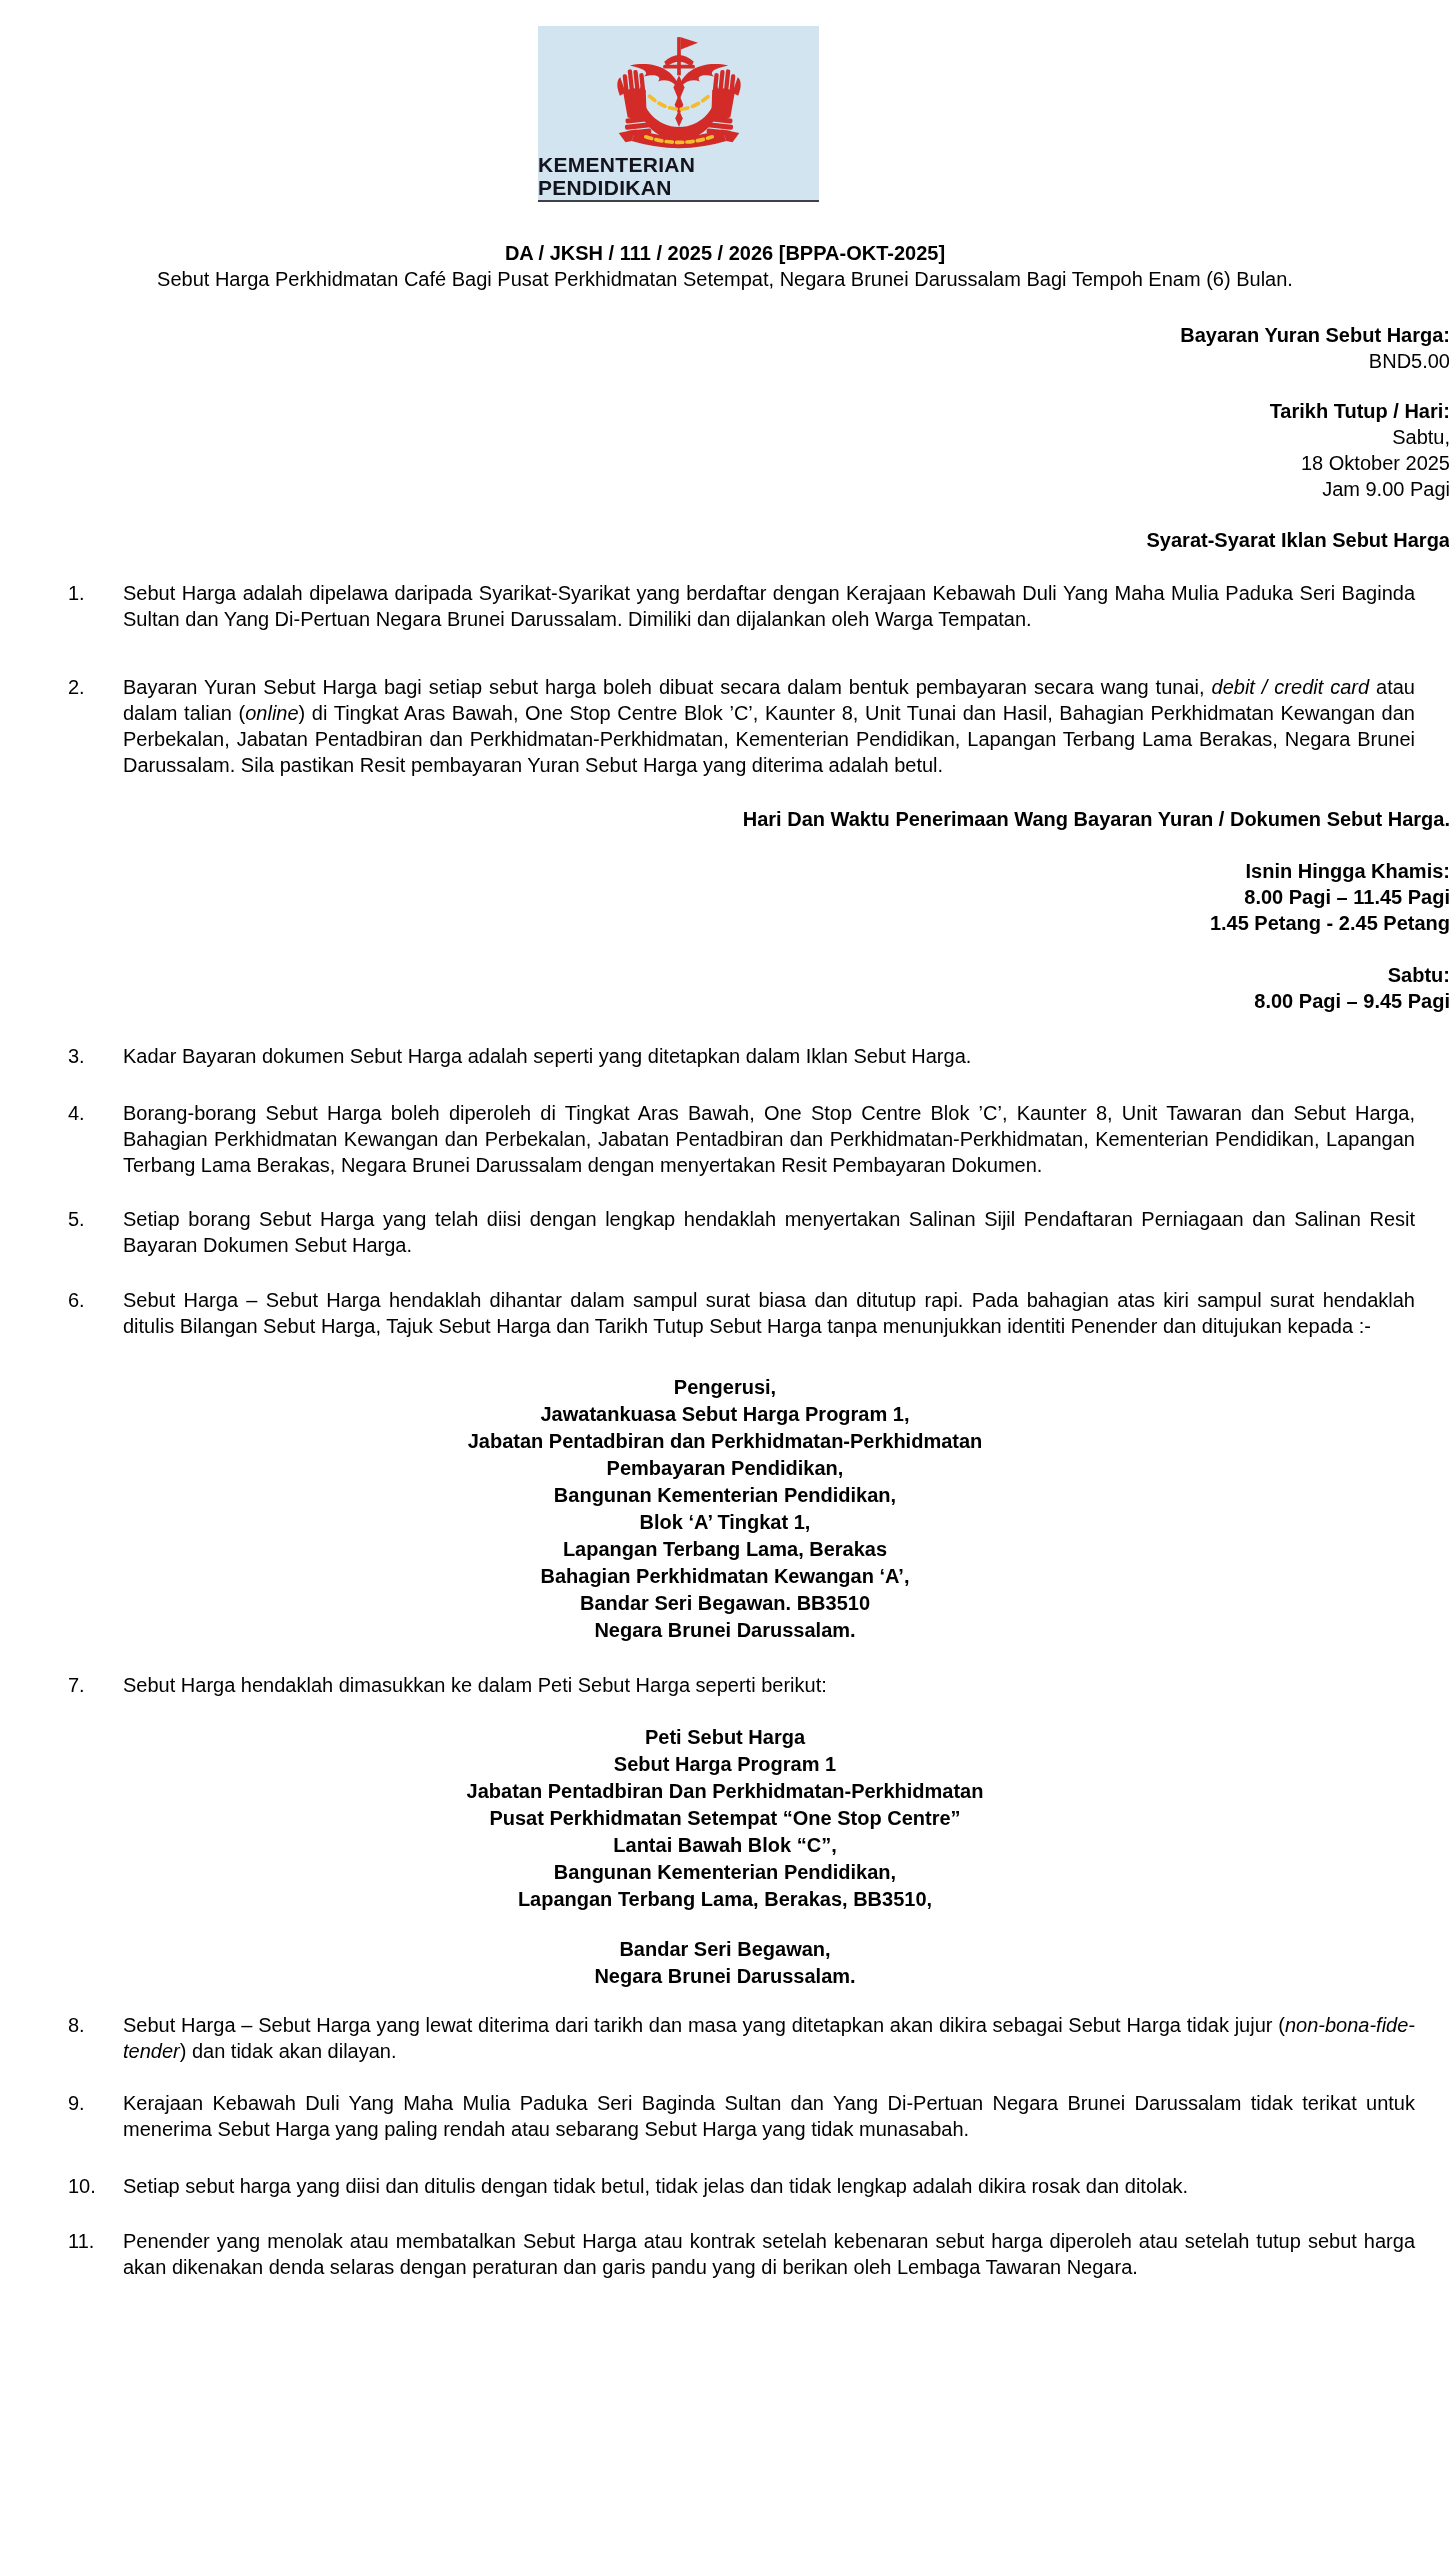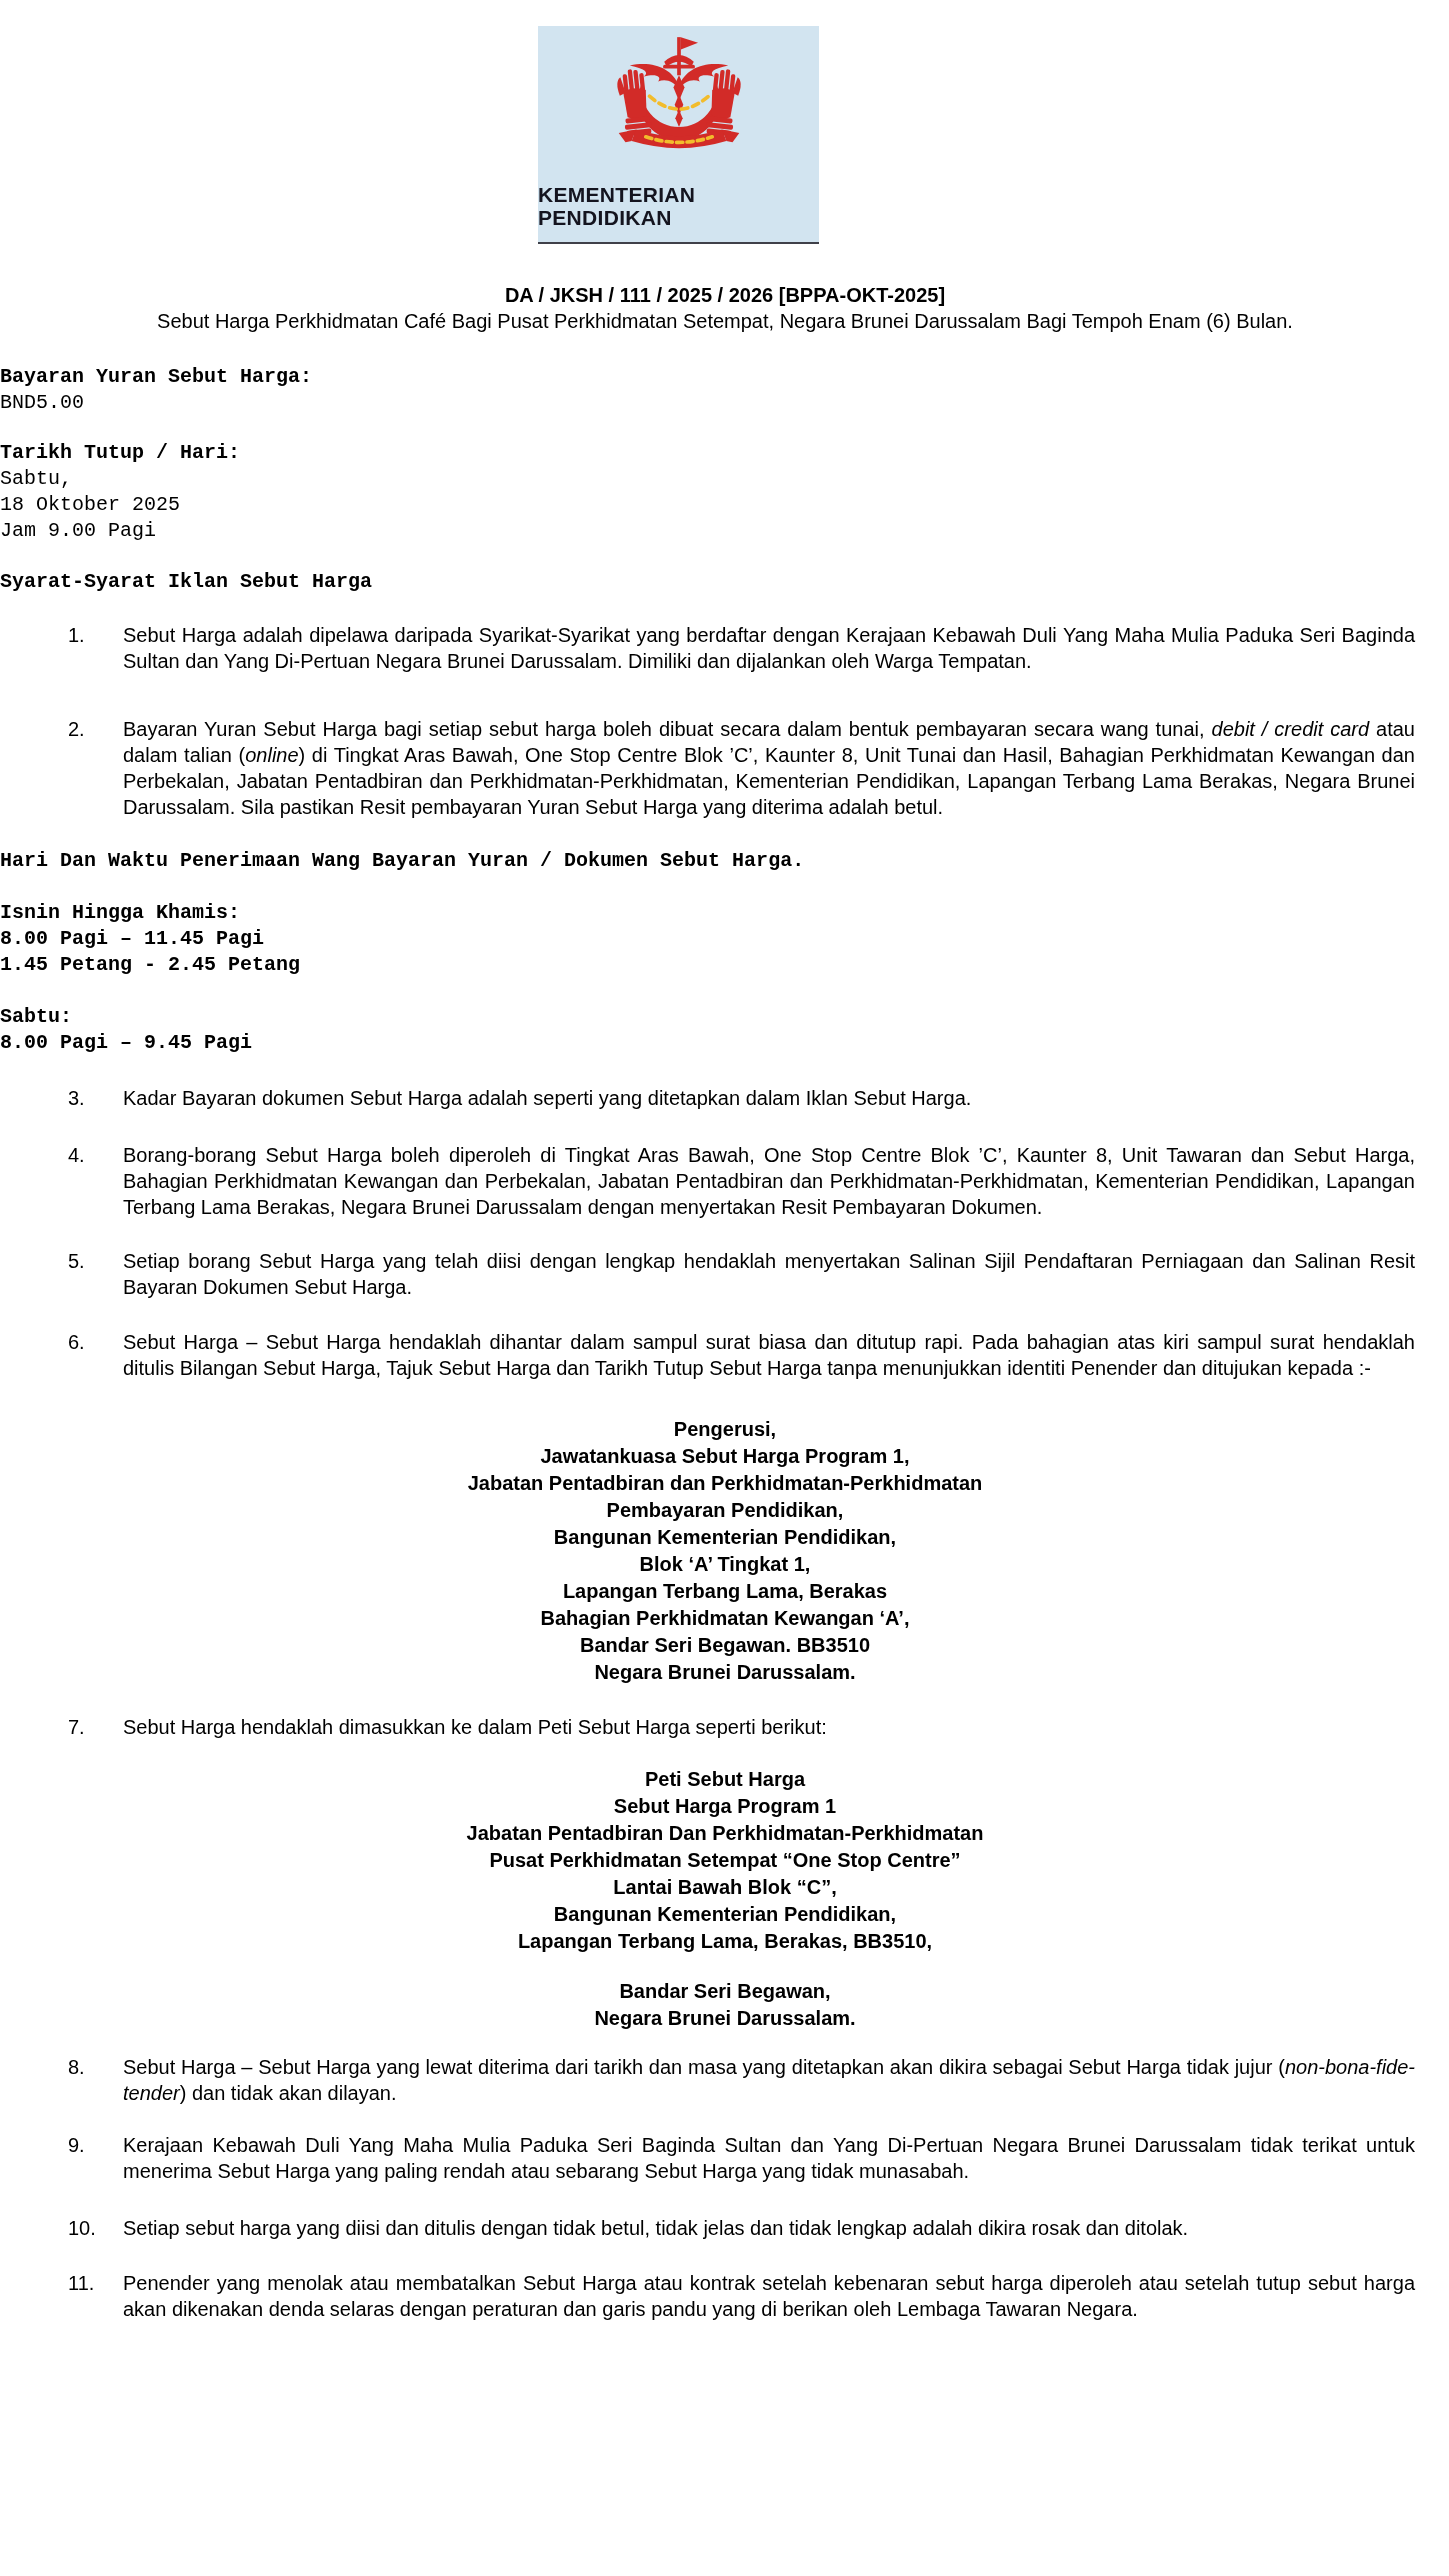--- a/index.html
+++ b/index.html
@@ -16,21 +16,21 @@
     padding-top:26px;
     position:relative;
   }
   .bold{font-weight:bold;}
   .b{font-weight:normal;}
   .i{font-style:italic;}
 
   
   .logo-box{
     width:281px;
-    height:218px;
+    height:176px;
     margin-left:538px;
     box-sizing:border-box;
     border-bottom:2.5px solid #3f4049;
     display:flex;
     flex-direction:column;
     align-items:center;
     padding:5px 0 12.5px 0;
   }
   .crest{flex:none;}
   .logo-label{
@@ -39,21 +39,21 @@
     font-size:21px;
     line-height:22.6px;
     letter-spacing:0.3px;
   }
   .inscription{fill:none;stroke-width:6;stroke-linecap:round;}
 
   
   .title-block{margin-top:38px;text-align:center;padding:0 25px;}
 
   
-  .cblock{text-align:left;font-family:Liberation Mono, monospace;}
+  .cblock{text-align:right;}
   .addr{line-height:27px;font-weight:bold;text-align:center;}
 
   
   .item{display:flex;padding-left:68px;padding-right:35px;}
   .item .num{width:55px;flex:none;}
   .item .body{flex:1;text-align:justify;} .mt36{margin-top:22.6px;} .mt38{margin-top:24px;}
   .mt40{margin-top:25px;} .mt41{margin-top:26px;} .mt42{margin-top:26px;}
   .mt43{margin-top:27px;} .mt45{margin-top:28px;} .mt46{margin-top:29px;}
   .mt48{margin-top:30px;} .mt49{margin-top:31px;} .mt50{margin-top:31px;}
   .mt56{margin-top:35px;} .mt67{margin-top:42px;}

